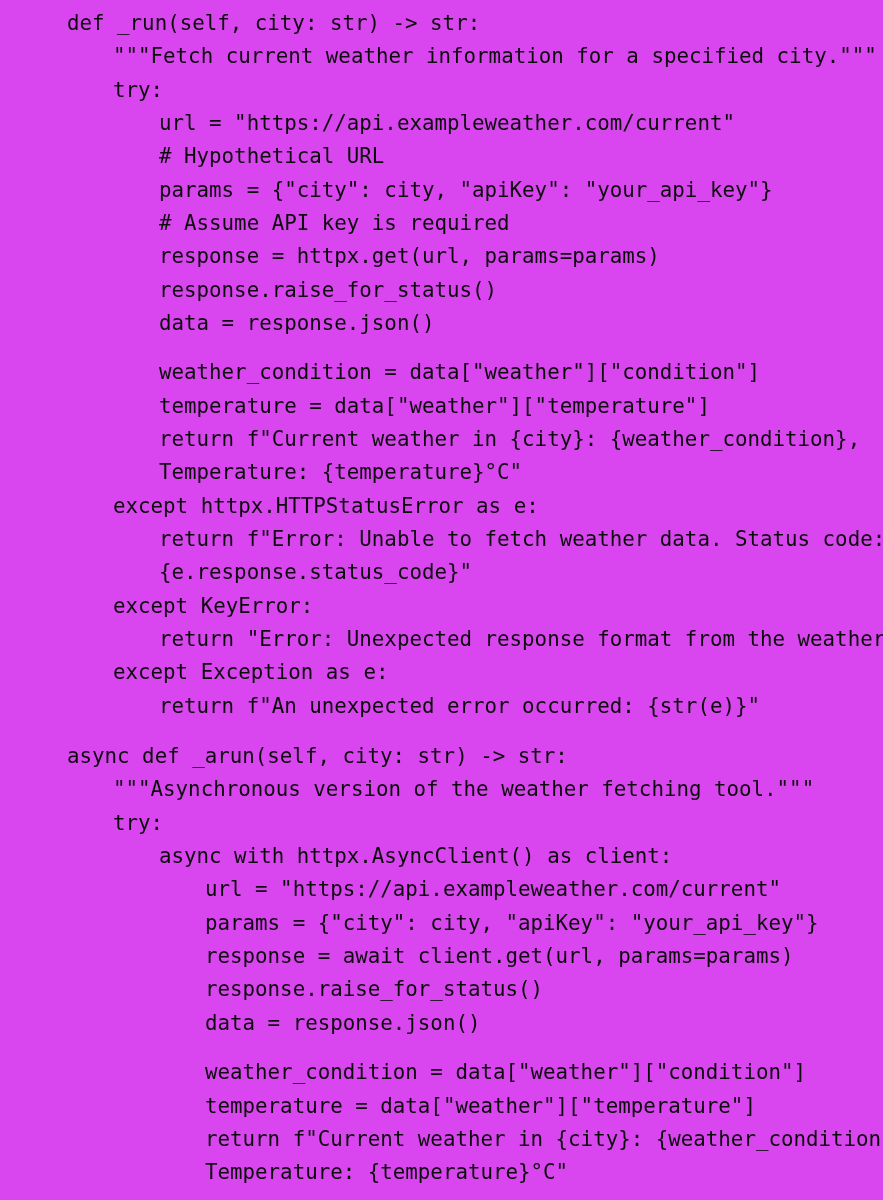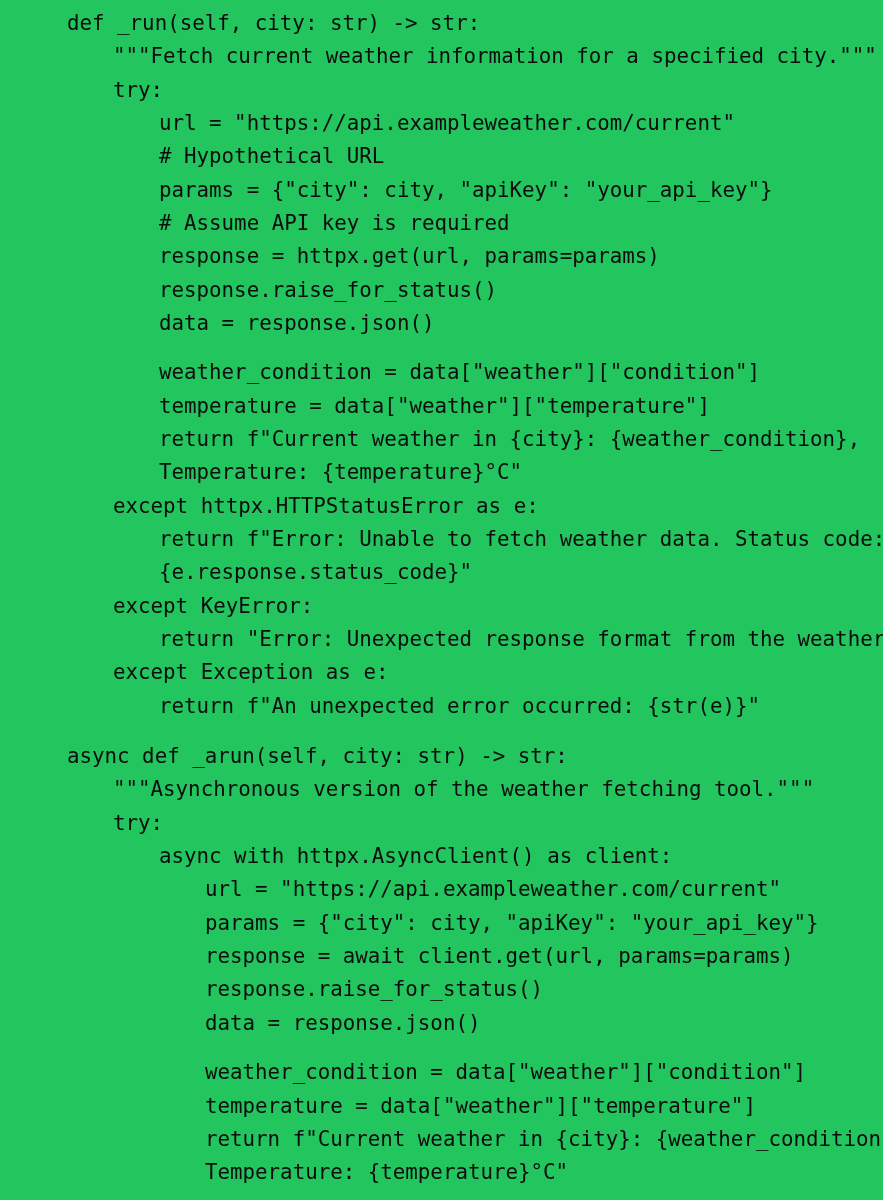--- a/index.html
+++ b/index.html
@@ -11,21 +11,21 @@
   body {
     width: 883px;
     height: 1200px;
     overflow: hidden;
     font-family: "DejaVu Sans Mono", "Liberation Mono", monospace;
   }
   #code-listing {
     position: relative;
     width: 883px;
     height: 1200px;
-    background: #22c55e;
+    background: #d946ef;
     padding: 0;
     box-sizing: border-box;
   }
   .code-line {
     position: absolute;
     left: 0;
     width: 883px;
     height: 34px;
     line-height: 34px;
     font-size: 20.8px;

